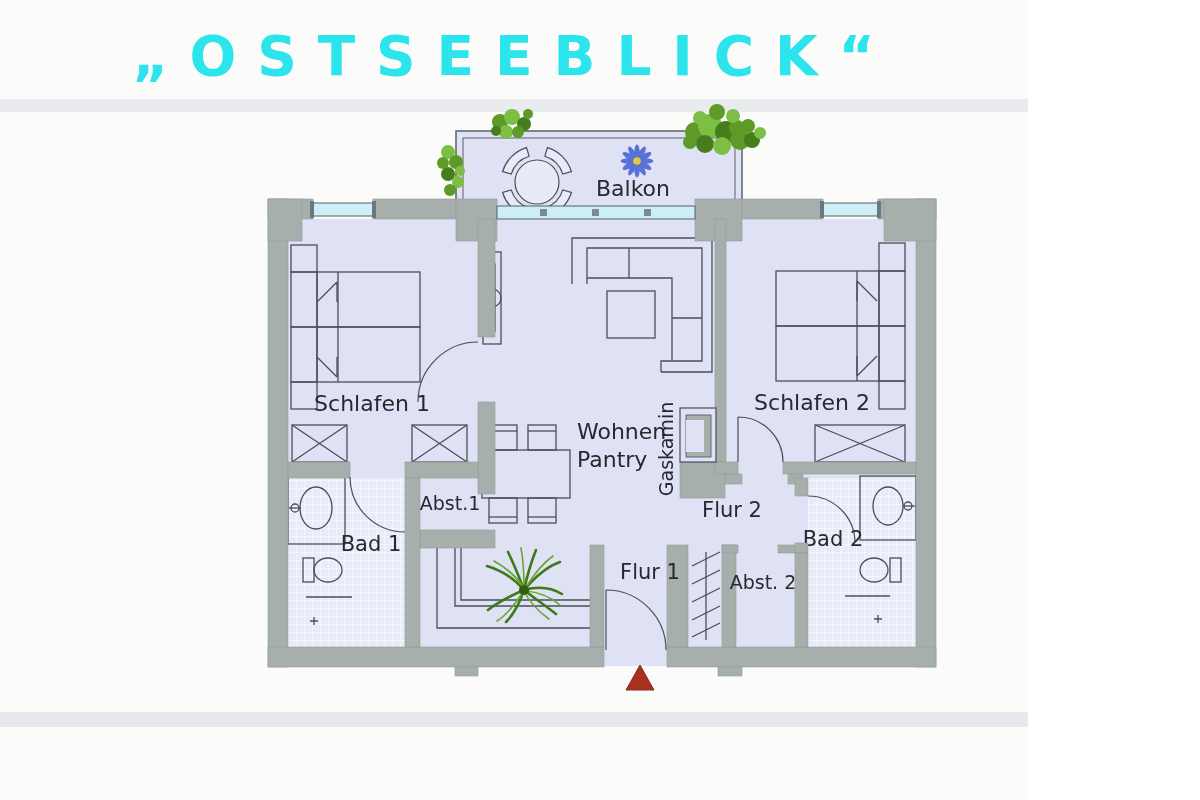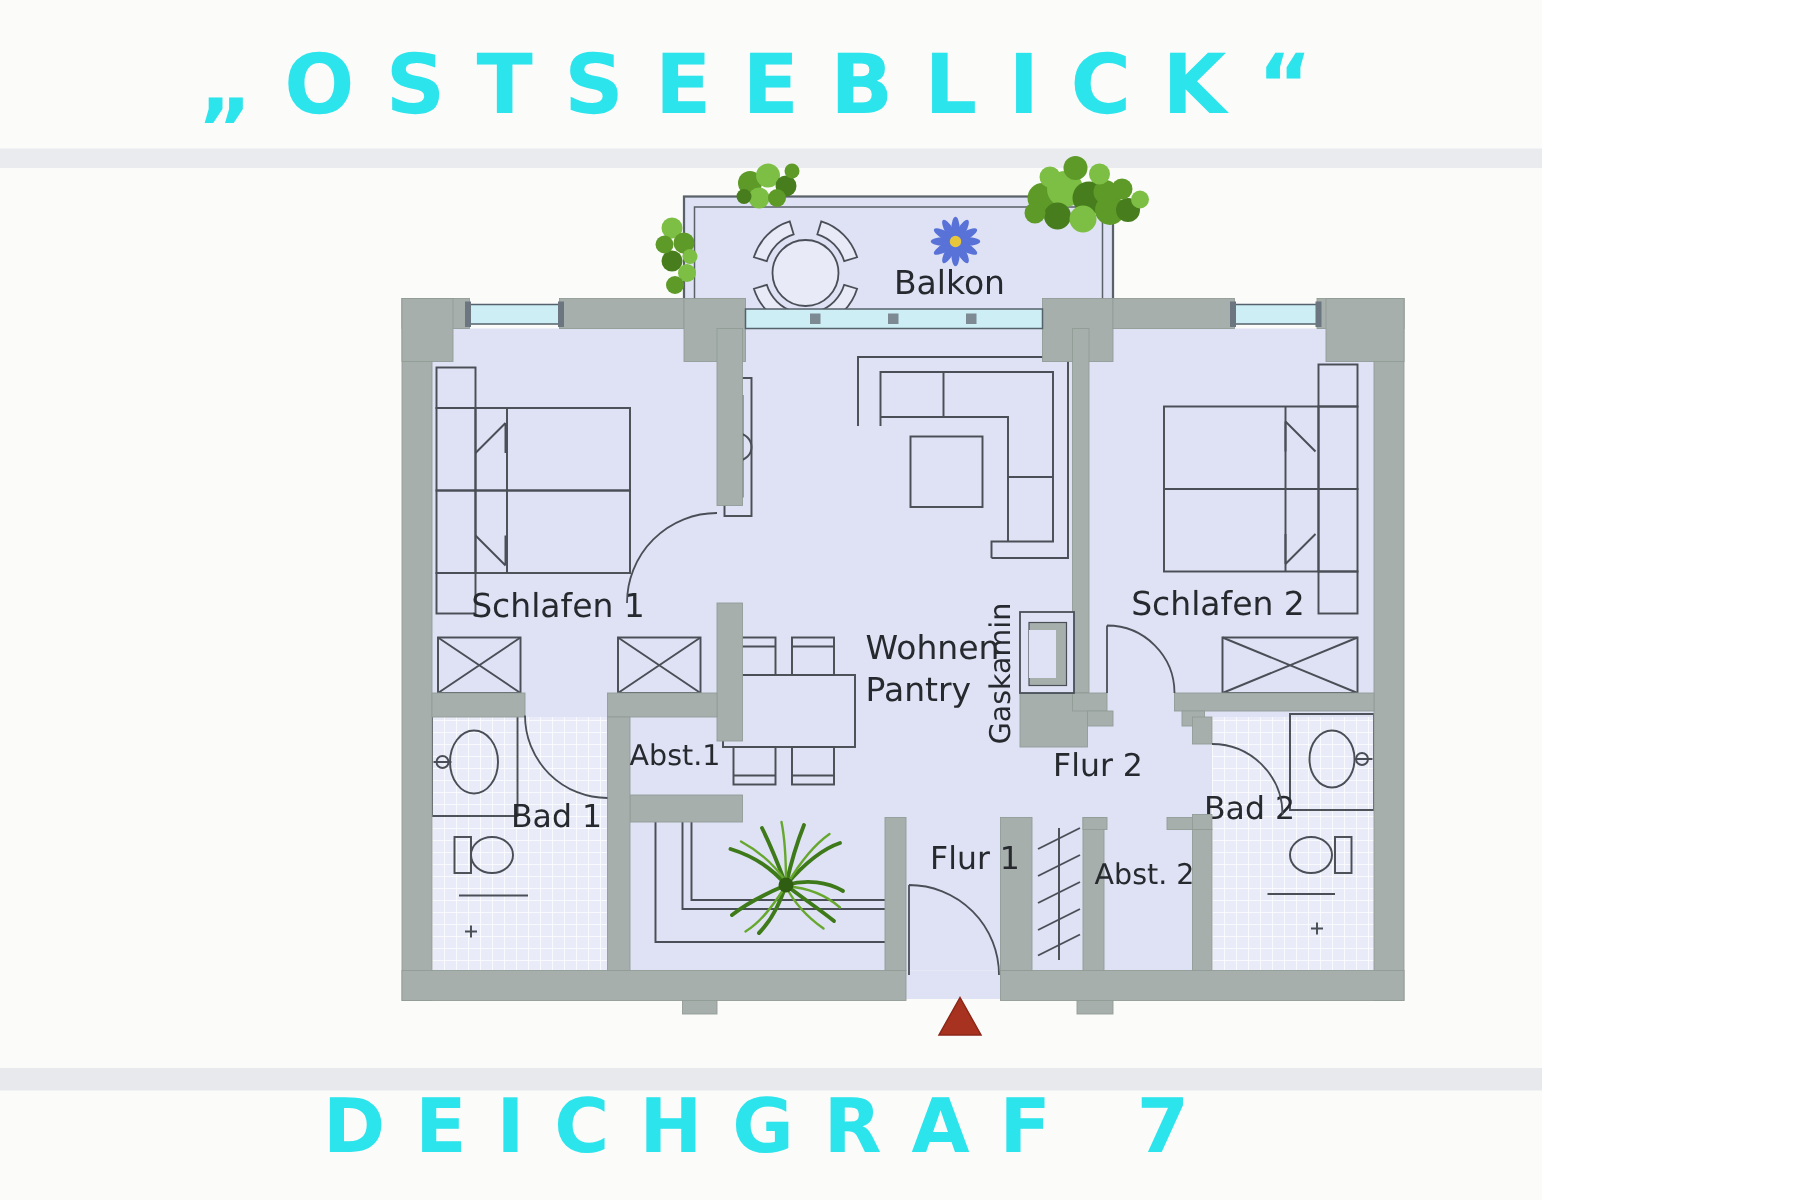--- a/index.html
+++ b/index.html
@@ -329,14 +329,13 @@
       <circle cx="448" cy="174" r="7" fill="#477d1d"></circle>
         <circle cx="458" cy="182" r="6" fill="#7cbf44"></circle>
       <circle cx="450" cy="190" r="6" fill="#5d9a28"></circle>
         <circle cx="443" cy="163" r="6" fill="#5d9a28"></circle>
       <circle cx="460" cy="171" r="5" fill="#7cbf44"></circle>
     </g>
 
     <polygon points="640,665 626,690 654,690" fill="#a83220" stroke="#8c2718" stroke-width="1"></polygon>
   </svg>
 
-  <div class="big-title title-bottom">DEICHGRAF 7</div>
 </div>
 
 </body></html>

